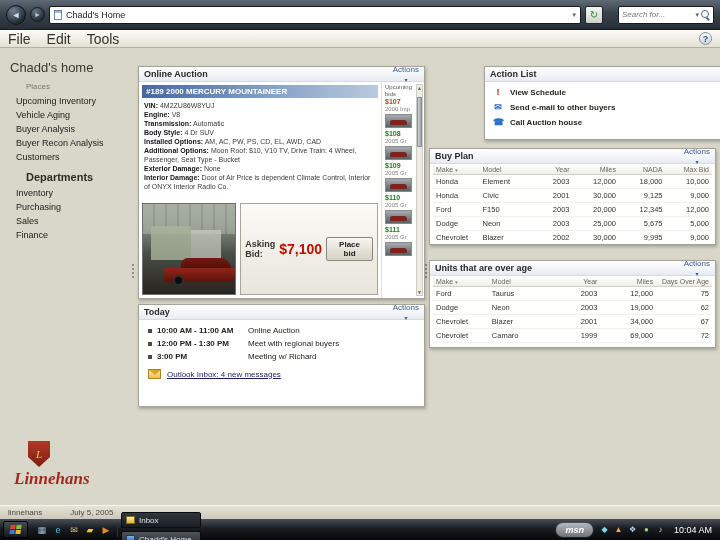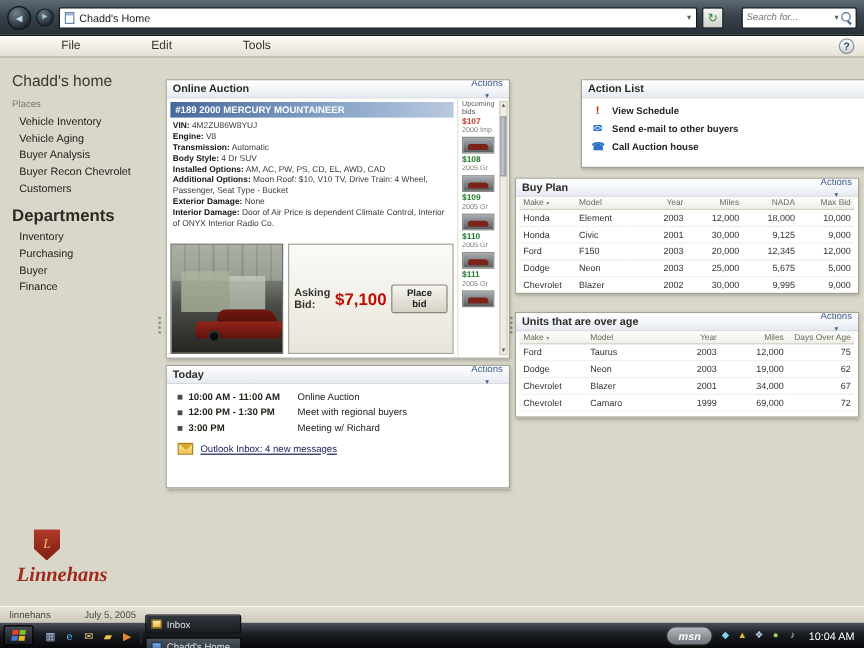--- a/index.html
+++ b/index.html
@@ -25,31 +25,31 @@
     border-radius:2px; height:18px; width:96px; padding:0 3px; gap:2px; }
   .search input { border:0; outline:0; width:58px; font-size:8px; color:#555; font-family:inherit; font-style:italic; background:transparent; }
   .mag { width:9px; height:9px; position:relative; flex:0 0 auto; }
   .mag::before { content:""; position:absolute; left:0; top:0; width:6px; height:6px; border:1.5px solid #4a6b8a; border-radius:50%; }
   .mag::after { content:""; position:absolute; right:0; bottom:0; width:4px; height:1.5px; background:#4a6b8a; transform:rotate(45deg); }
 
   .menubar { position:absolute; top:30px; left:0; right:0; height:18px;
     background:linear-gradient(#fdfcf8,#e4e0d4); border-bottom:1px solid #b4b0a2;
     display:flex; align-items:center; padding:0 8px; }
   #menu-items { display:flex; gap:16px; }
-  .menu-item { font-size:10px; color:#33322c; cursor:pointer;margin-left:43px; }
+  .menu-item { font-size:14px; color:#33322c; cursor:pointer; }
   .help-btn { margin-left:auto; width:13px; height:13px; border-radius:50%;
     background:linear-gradient(#fff,#cdd2d8); border:1px solid #879099; color:#2f517a;
     font-size:9px; font-weight:bold; display:flex; align-items:center; justify-content:center; }
 
   
   .main { position:absolute; top:48px; left:0; right:0; bottom:35px; }
   .sidebar { position:absolute; left:0; top:0; bottom:0; width:132px; padding:12px 4px 0 10px; }
   .sidebar-title { font-size:13px; color:#3a382e; margin-bottom:6px; }
-  .side-label { font-size:8px; color:#7b7a6e; margin:7px 0 3px; }
-  .side-label.strong { font-weight:bold; color:#2c2b24; font-size:14px; }
+  .side-label { font-size:8px; color:#7b7a6e; margin:7px 16px 3px; }
+  .side-label.strong { font-weight:bold; color:#2c2b24; font-size:11px; }
   .side-item { font-size:9px; color:#23221c; padding:2px 0 2px 6px; cursor:pointer; }
   .side-item.active { font-weight:bold; padding-left:0; }
   .side-item.active::before { content:"▪ "; font-size:7px; color:#222; }
   .logo { position:absolute; left:14px; bottom:16px; }
   .crest { width:22px; height:26px; margin:0 0 2px 14px; background:linear-gradient(#b13a28,#7e1d12);
     clip-path:polygon(0 0,100% 0,100% 62%,50% 100%,0 62%); display:flex; align-items:center; justify-content:center; }
   .crest span { font-family:"Liberation Serif", serif; font-style:italic; font-size:11px; color:#e9c565; }
   .logo-text { font-family:"Liberation Serif", serif; font-style:italic; font-weight:bold; font-size:17px; color:#9e2a1c; }
 
   .content { position:absolute; left:132px; top:0; right:0; bottom:0; }
@@ -196,31 +196,31 @@
     <div class="help-btn">?</div>
   </div>
 
   <div class="main">
 
     <div class="sidebar">
       <div class="sidebar-title">Chadd's home</div>
       <div id="side-sections">
           <div class="side-section">
             <div class="side-label ">Places</div>
-            <div class="side-item ">Vehicle Inventory</div>
+            <div class="side-item ">Upcoming Inventory</div>
             <div class="side-item ">Vehicle Aging</div>
             <div class="side-item ">Buyer Analysis</div>
-            <div class="side-item ">Buyer Recon Chevrolet</div>
+            <div class="side-item ">Buyer Recon Analysis</div>
             <div class="side-item ">Customers</div>
           </div>
           <div class="side-section">
             <div class="side-label strong">Departments</div>
             <div class="side-item ">Inventory</div>
             <div class="side-item ">Purchasing</div>
-            <div class="side-item ">Buyer</div>
+            <div class="side-item ">Sales</div>
             <div class="side-item ">Finance</div>
           </div>
         </div>
       <div class="logo">
         <div class="crest">
             <span>L</span>
           </div>
         <div class="logo-text">Linnehans</div>
       </div>
     </div>

